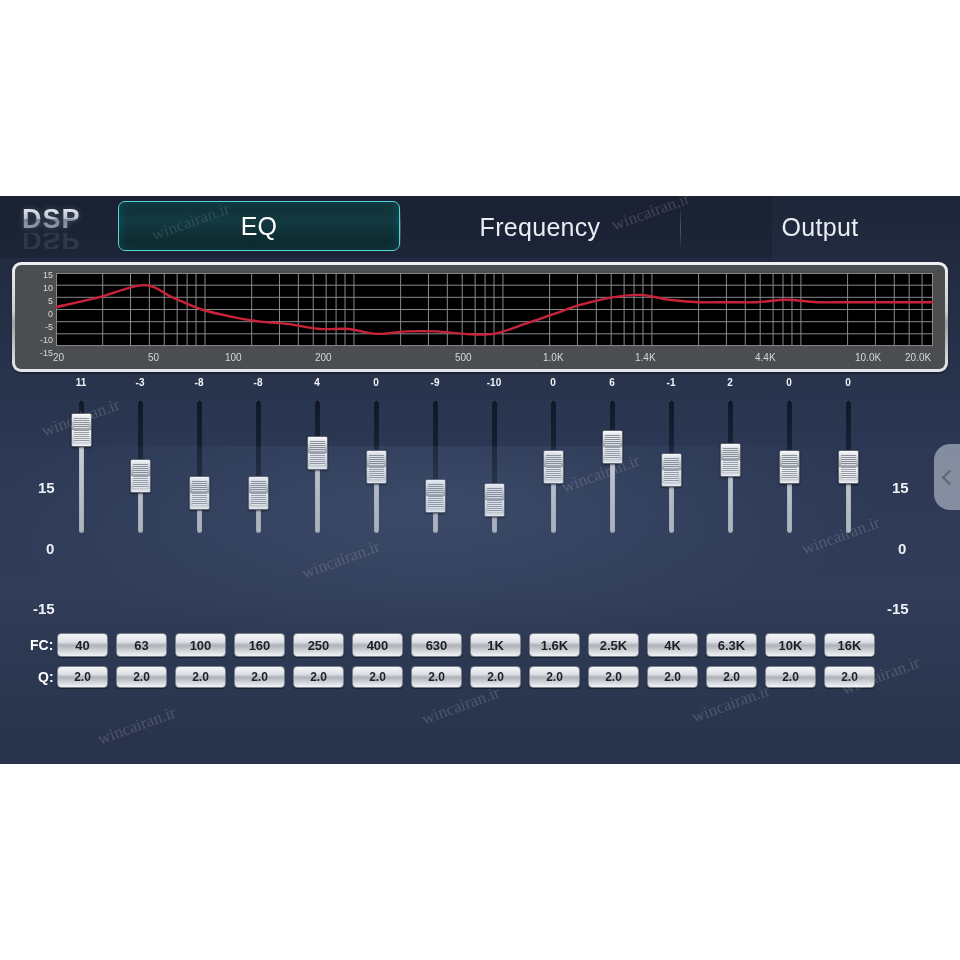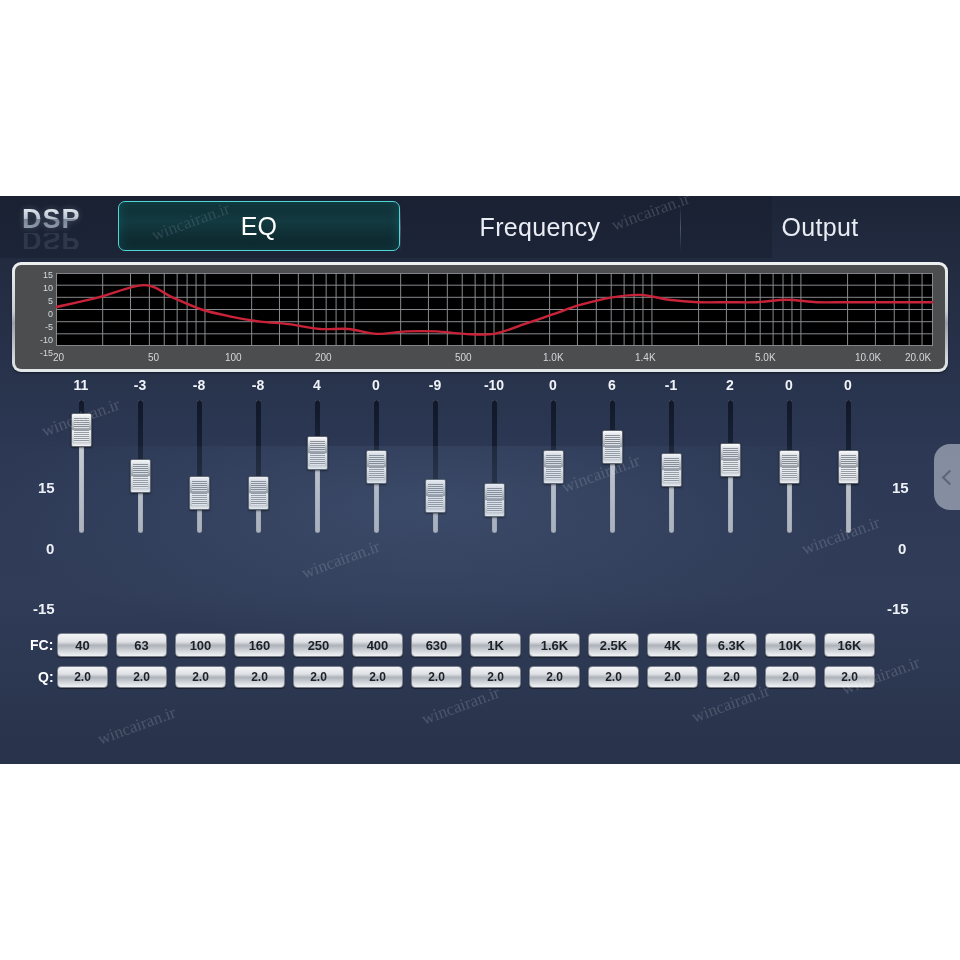--- a/index.html
+++ b/index.html
@@ -98,21 +98,21 @@
 
   
   #bands{
     position:absolute; left: 66px; top: 182px; width: 826px; height: 155px;
   }
   .band{
     position:absolute; width: 30px; top: 0; height: 155px;
   }
   .band .bval{
     position:absolute; top:-1px; left:-9px; width:48px; text-align:center;
-    font-size: 14px; color:#f0f3f7; font-weight:bold;
+    font-size: 10px; color:#f0f3f7; font-weight:bold;
   }
   .trk{
     position:absolute; left: 13px; top: 22px; width: 5px; height: 133px;
     border-radius: 3px;
     background: linear-gradient(180deg,#d8dce2,#aeb4bd);
     box-shadow: inset 0 0 1px rgba(0,0,0,.6);
   }
   .trk .filled{
     position:absolute; left:0; width:5px; top:0; border-radius:3px;
     background: linear-gradient(180deg,#10182a,#1b2437);
@@ -269,21 +269,21 @@
           </svg>
         </div>
 
         <div class="xlab" style="left:38px">20</div>
         <div class="xlab" style="left:133px">50</div>
         <div class="xlab" style="left:210px">100</div>
         <div class="xlab" style="left:300px">200</div>
         <div class="xlab" style="left:440px">500</div>
         <div class="xlab" style="left:528px">1.0K</div>
         <div class="xlab" style="left:620px">1.4K</div>
-        <div class="xlab" style="left:740px">5.0K</div>
+        <div class="xlab" style="left:740px">4.4K</div>
         <div class="xlab" style="left:840px">10.0K</div>
         <div class="xlab" style="left:890px">20.0K</div>
       </div>
     </div>
   </div>
 
   <div class="scale" style="left:38px;  top:283px;">15</div>
   <div class="scale" style="left:46px;  top:344px;">0</div>
   <div class="scale" style="left:33px;  top:404px;">-15</div>
   <div class="scale" style="left:892px; top:283px;">15</div>

